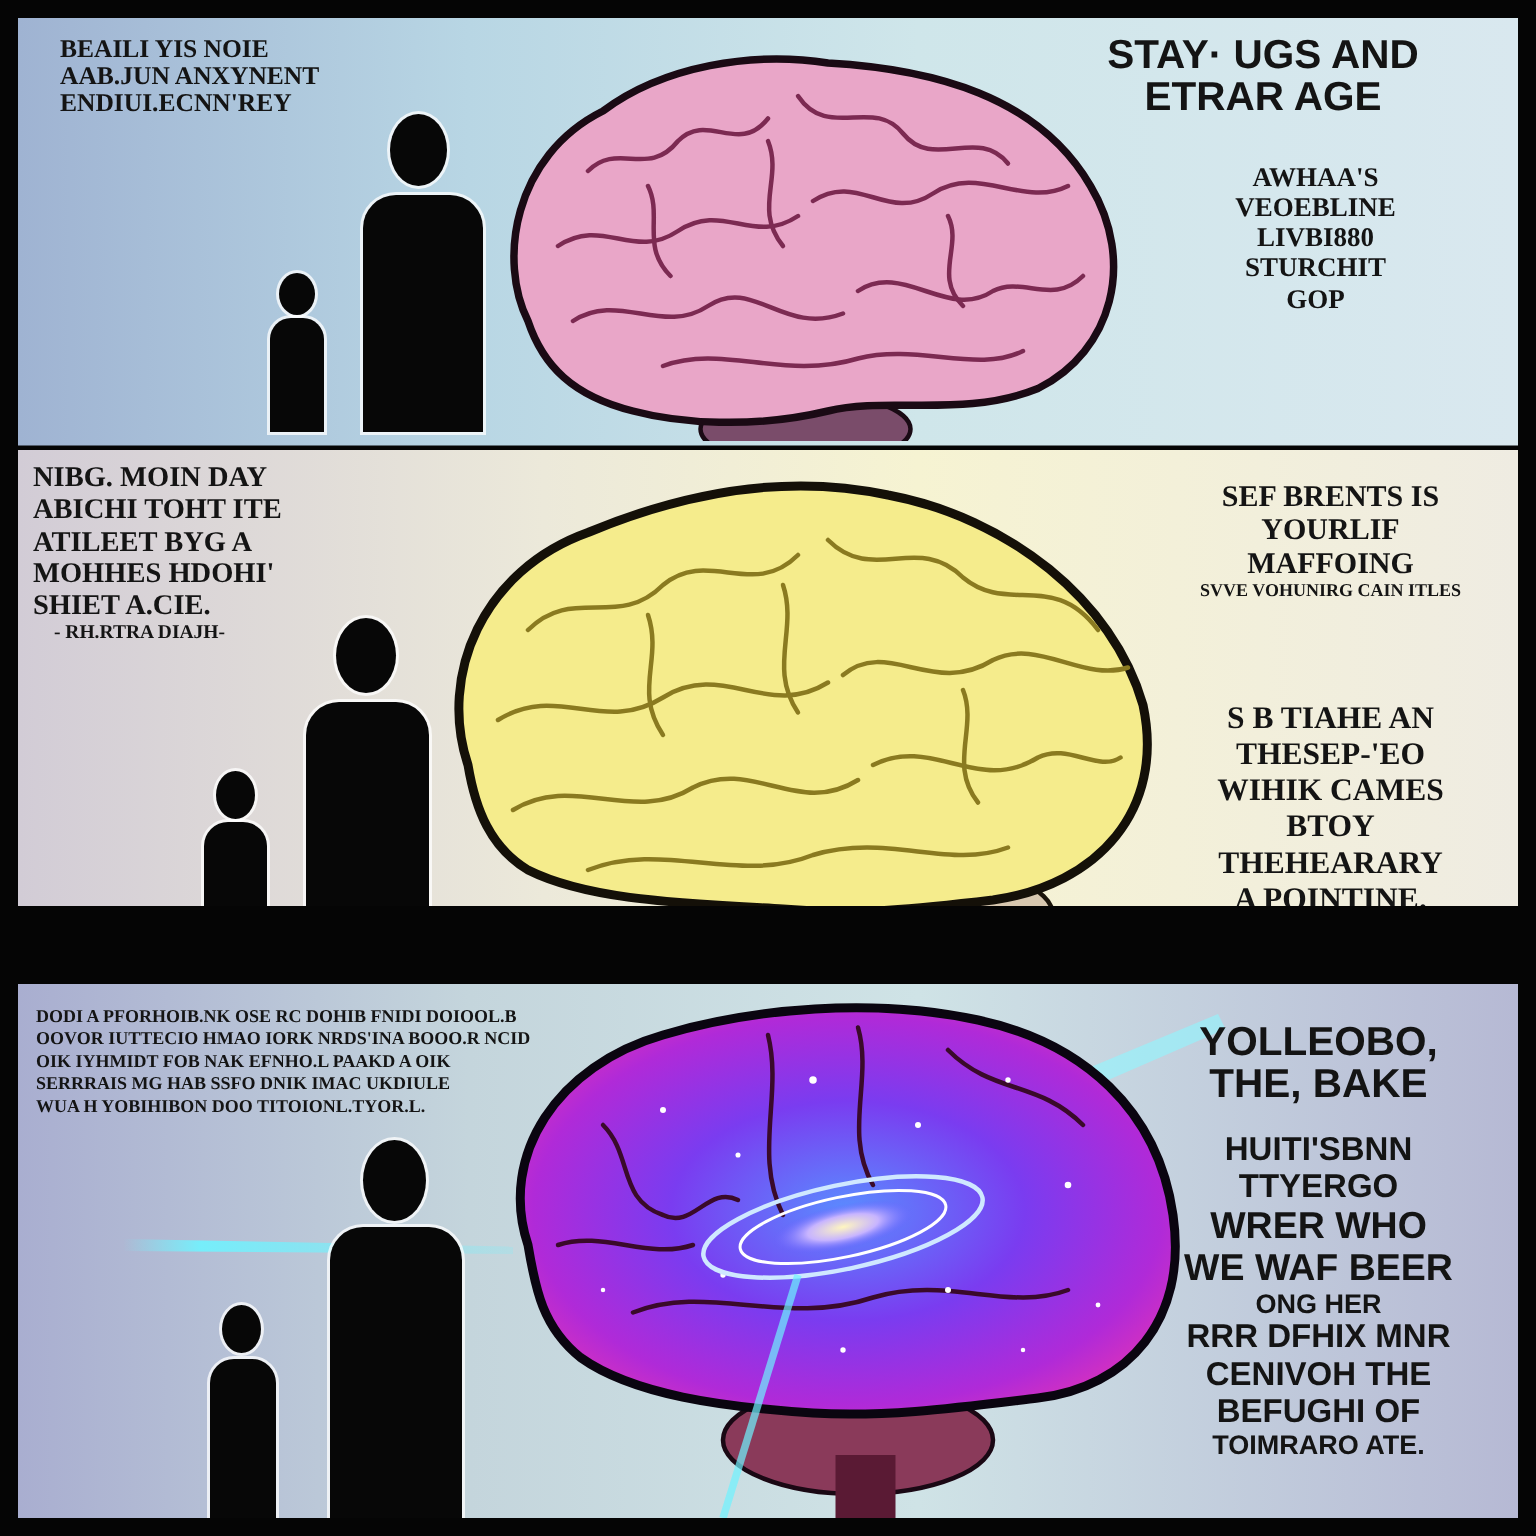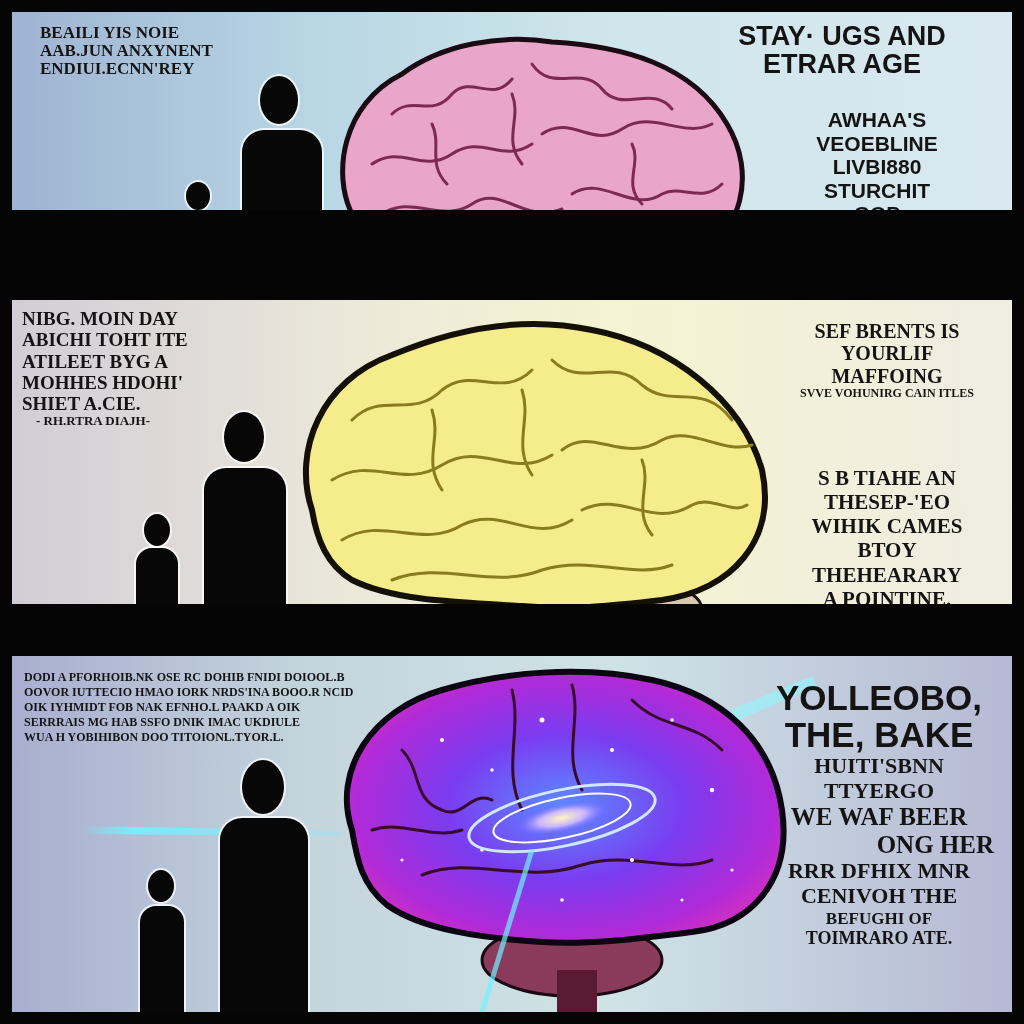--- a/index.html
+++ b/index.html
@@ -1,18 +1,18 @@
 <!DOCTYPE html>
 <html><head>
 <meta charset="utf-8">
 <style>
   html,body{margin:0;padding:0;}
   body{width:1024px;height:1024px;background:#050505;position:relative;overflow:hidden;font-family:"DejaVu Sans",sans-serif;}
   .panel{position:absolute;left:12px;width:1000px;overflow:hidden;}
-  #p1{top:12px;height:198px;background:linear-gradient(90deg,#9fb3d2 0%,#b8d6e4 30%,#cfe6ea 60%,#d9e8ef 100%);}
+  #p1{top:12px;height:285px;background:linear-gradient(90deg,#9fb3d2 0%,#b8d6e4 30%,#cfe6ea 60%,#d9e8ef 100%);}
   #p2{top:300px;height:304px;background:linear-gradient(90deg,#d2ccd6 0%,#ece9da 35%,#f6f3d2 60%,#efece2 100%);}
   #p3{top:656px;height:356px;background:linear-gradient(90deg,#a9aed0 0%,#c4d5dc 30%,#cfe3e6 60%,#b6b9d4 100%);}
   .txt{position:absolute;font-weight:bold;color:#141414;text-transform:uppercase;line-height:1.05;}
   .txt div{white-space:nowrap;}
   .center{text-align:center;}
   .head{position:absolute;background:#070707;border-radius:50%;box-shadow:0 0 0 2px rgba(255,255,255,.75);}
   .body{position:absolute;background:#070707;border-radius:22px 22px 0 0;box-shadow:0 0 0 2px rgba(255,255,255,.75);}
   svg{position:absolute;}
 </style>
 </head>
@@ -49,21 +49,21 @@
       <path d="M100,100 C110,120 95,140 115,160"></path>
       <path d="M180,70 C190,95 170,115 190,140"></path>
       <path d="M300,120 C310,140 290,160 310,180"></path>
     </g>
   </svg>
 
   <div class="txt center" style="left:680px;top:10px;width:300px;font-size:27px;font-family:'Liberation Sans',sans-serif;">
     <div>STAY· UGS AND</div>
     <div>ETRAR AGE</div>
   </div>
-  <div class="txt center" style="left:760px;top:96px;width:210px;font-size:21px;font-family:Liberation Sans, sans-serif;line-height:1.12;">
+  <div class="txt center" style="left:760px;top:96px;width:210px;font-size:18px;font-family:Liberation Serif, serif;line-height:1.12;">
     <div>AWHAA'S</div>
     <div>VEOEBLINE</div>
     <div>LIVBI880</div>
     <div>STURCHIT</div>
     <div>GOP</div>
   </div>
 </div>
 
 <div class="panel" id="p2">
   <div class="txt" style="left:10px;top:8px;font-size:19px;font-family:'Liberation Serif',serif;line-height:1.12;">
@@ -185,27 +185,28 @@
       <circle cx="230" cy="240" r="1.8"></circle>
         <circle cx="350" cy="240" r="1.5"></circle>
         <circle cx="160" cy="110" r="1.7"></circle>
     </g>
     <ellipse cx="230" cy="158" rx="95" ry="28" fill="none" stroke="#cfe8ff" stroke-width="3" transform="rotate(-12 230 158)"></ellipse>
     <ellipse cx="230" cy="158" rx="70" ry="20" fill="none" stroke="#ffffff" stroke-width="2" transform="rotate(-12 230 158)"></ellipse>
     <ellipse cx="230" cy="158" rx="48" ry="15" fill="url(#galaxy)" transform="rotate(-12 230 158)"></ellipse>
     <path d="M200,190 L150,352" stroke="#6ff3ff" stroke-width="5" opacity="0.7"></path>
   </svg>
 
-  <div class="txt center" style="left:742px;top:24px;width:250px;font-size:35px;font-family:'Liberation Sans',sans-serif;">
+  <div class="txt center" style="left:742px;top:24px;width:250px;font-size:27px;font-family:'Liberation Sans',sans-serif;">
     <div>YOLLEOBO,</div>
     <div>THE, BAKE</div>
   </div>
-  <div class="txt center" style="left:752px;top:98px;width:230px;font-size:22px;font-family:Liberation Serif, serif;line-height:1.12;">
+  <div class="txt center" style="left:752px;top:98px;width:230px;font-size:22px;font-family:Liberation Sans, sans-serif;line-height:1.12;">
     <div>HUITI'SBNN</div>
     <div>TTYERGO</div>
+    <div style="font-size:25px;">WRER WHO</div>
     <div style="font-size:25px;">WE WAF BEER</div>
-    <div style="font-size:25px;text-align:right;">ONG HER</div>
+    <div style="font-size:18px;">ONG HER</div>
     <div>RRR DFHIX MNR</div>
     <div>CENIVOH THE</div>
-    <div style="font-size:17px;text-align:center;">BEFUGHI OF</div>
+    <div style="font-size:22px;text-align:center;">BEFUGHI OF</div>
     <div style="font-size:18px;">TOIMRARO ATE.</div>
   </div>
 </div>
 
 </body></html>

